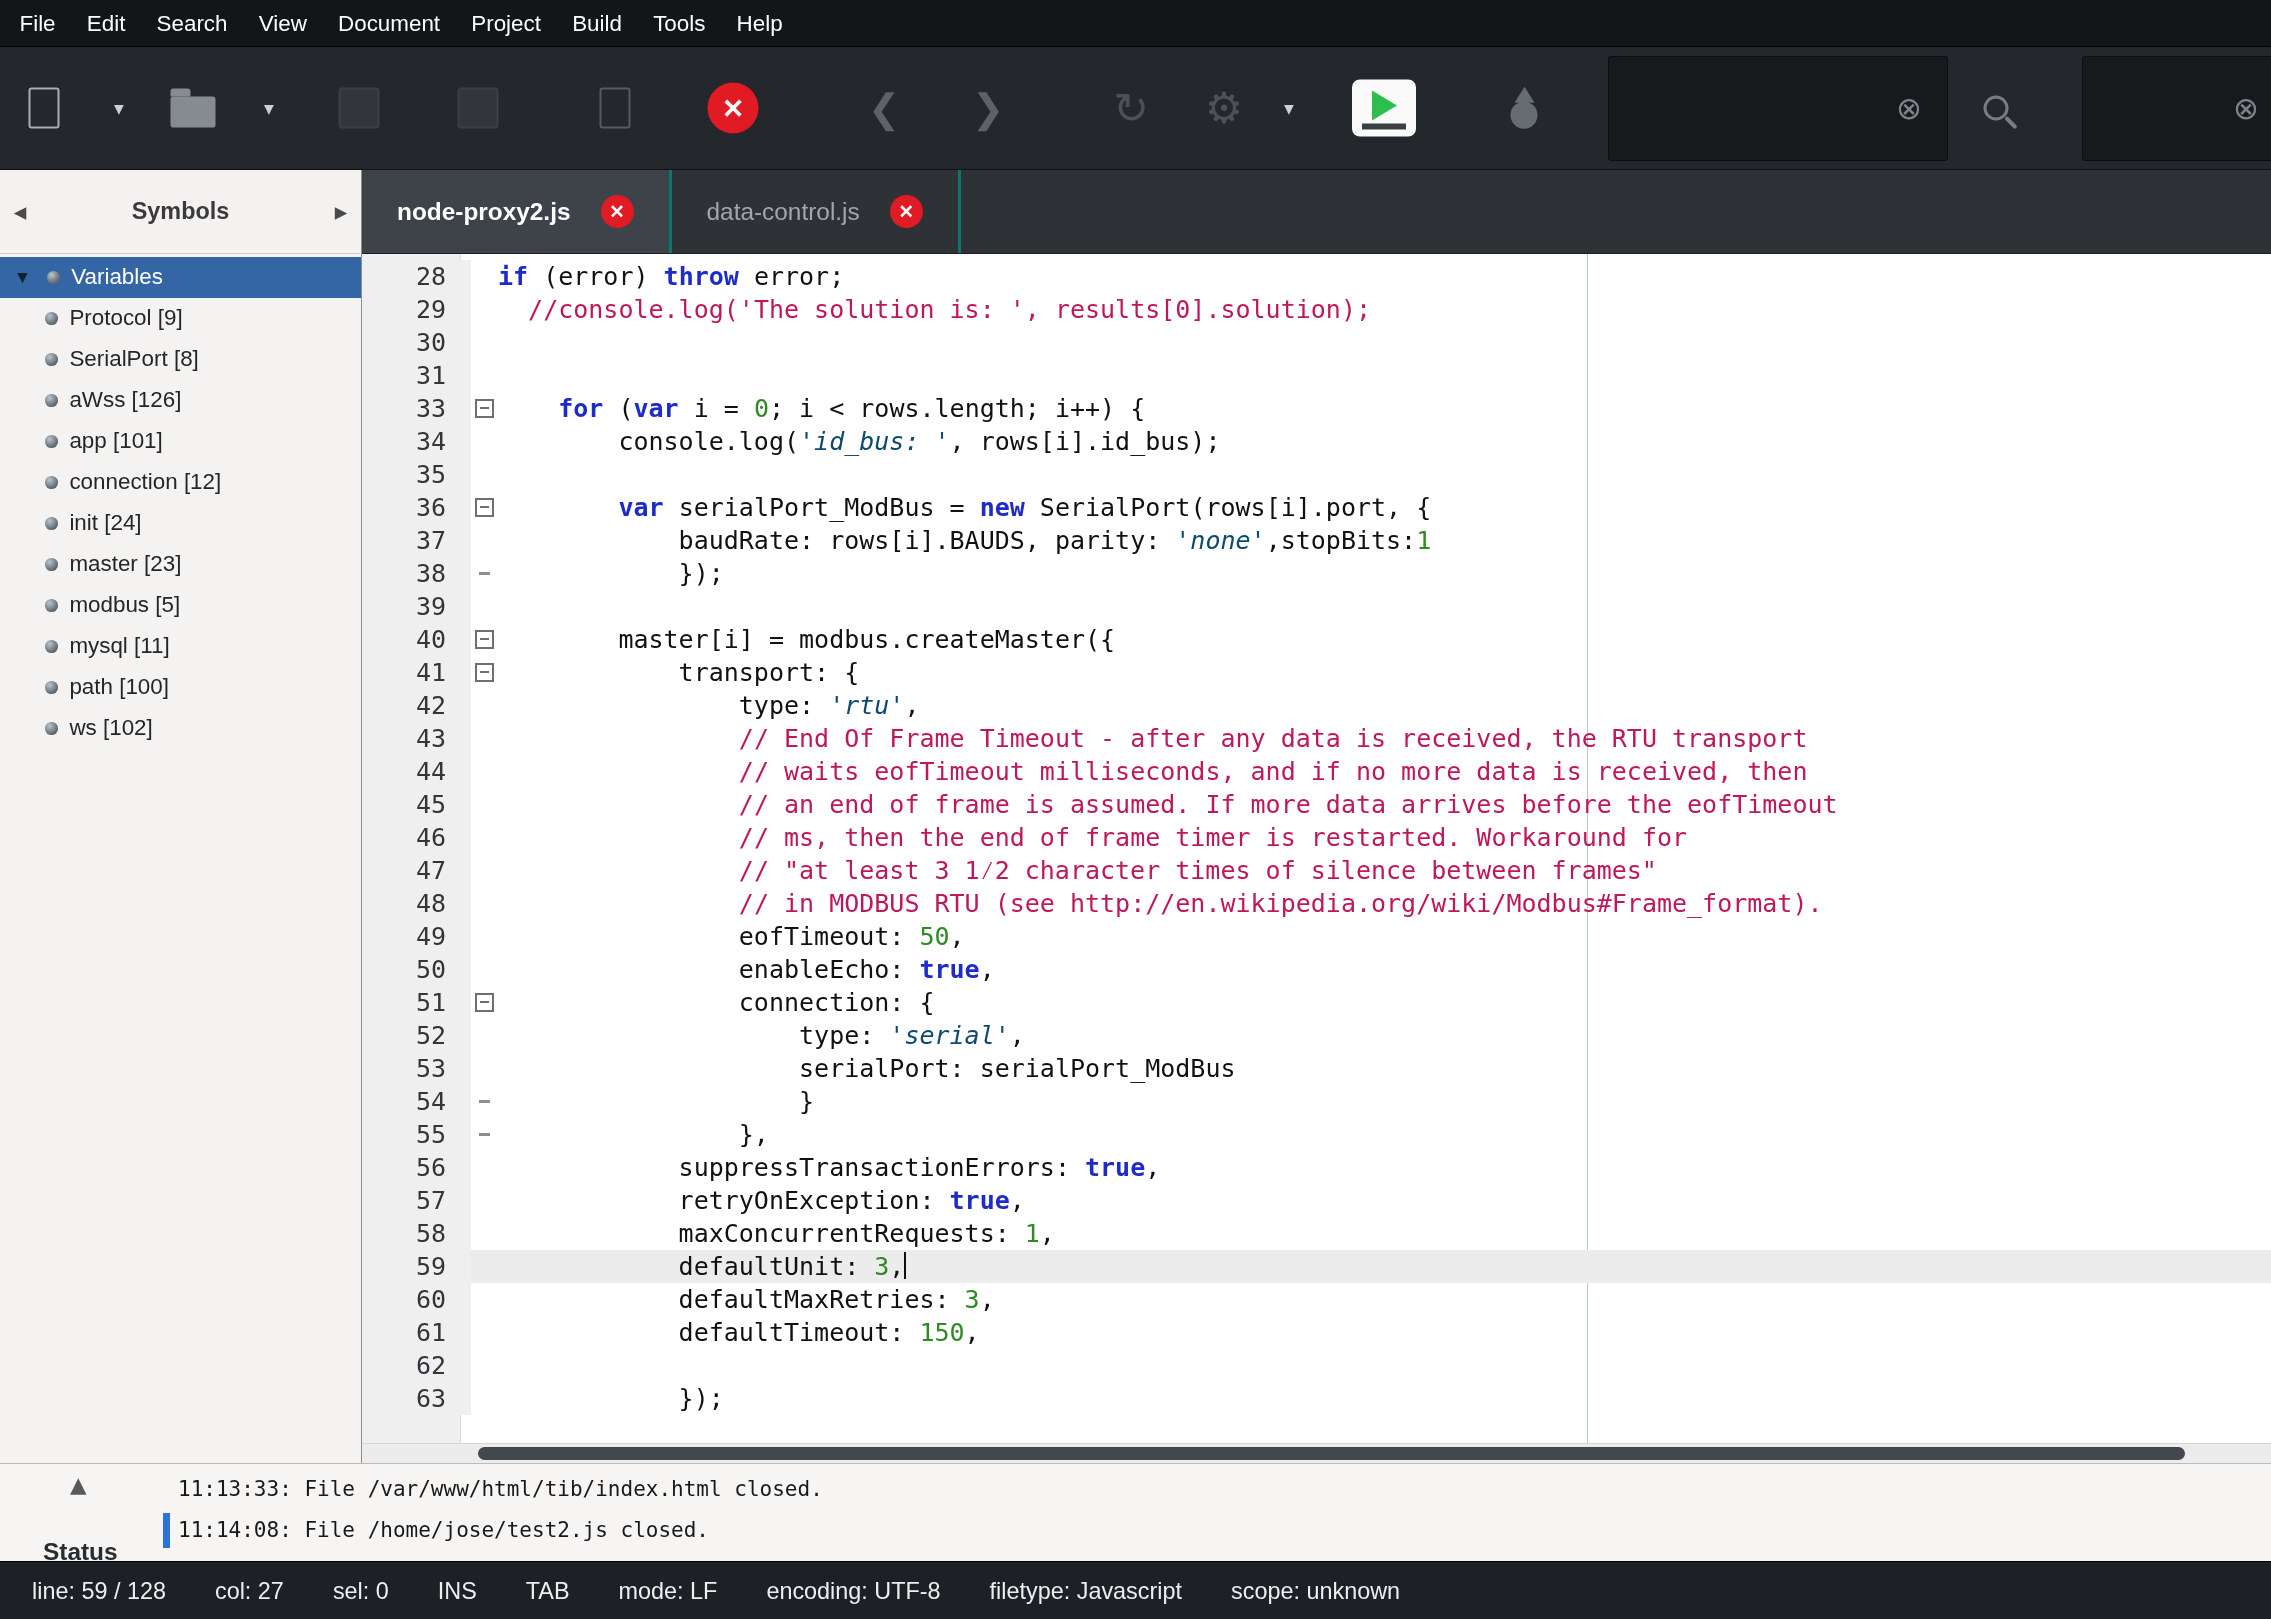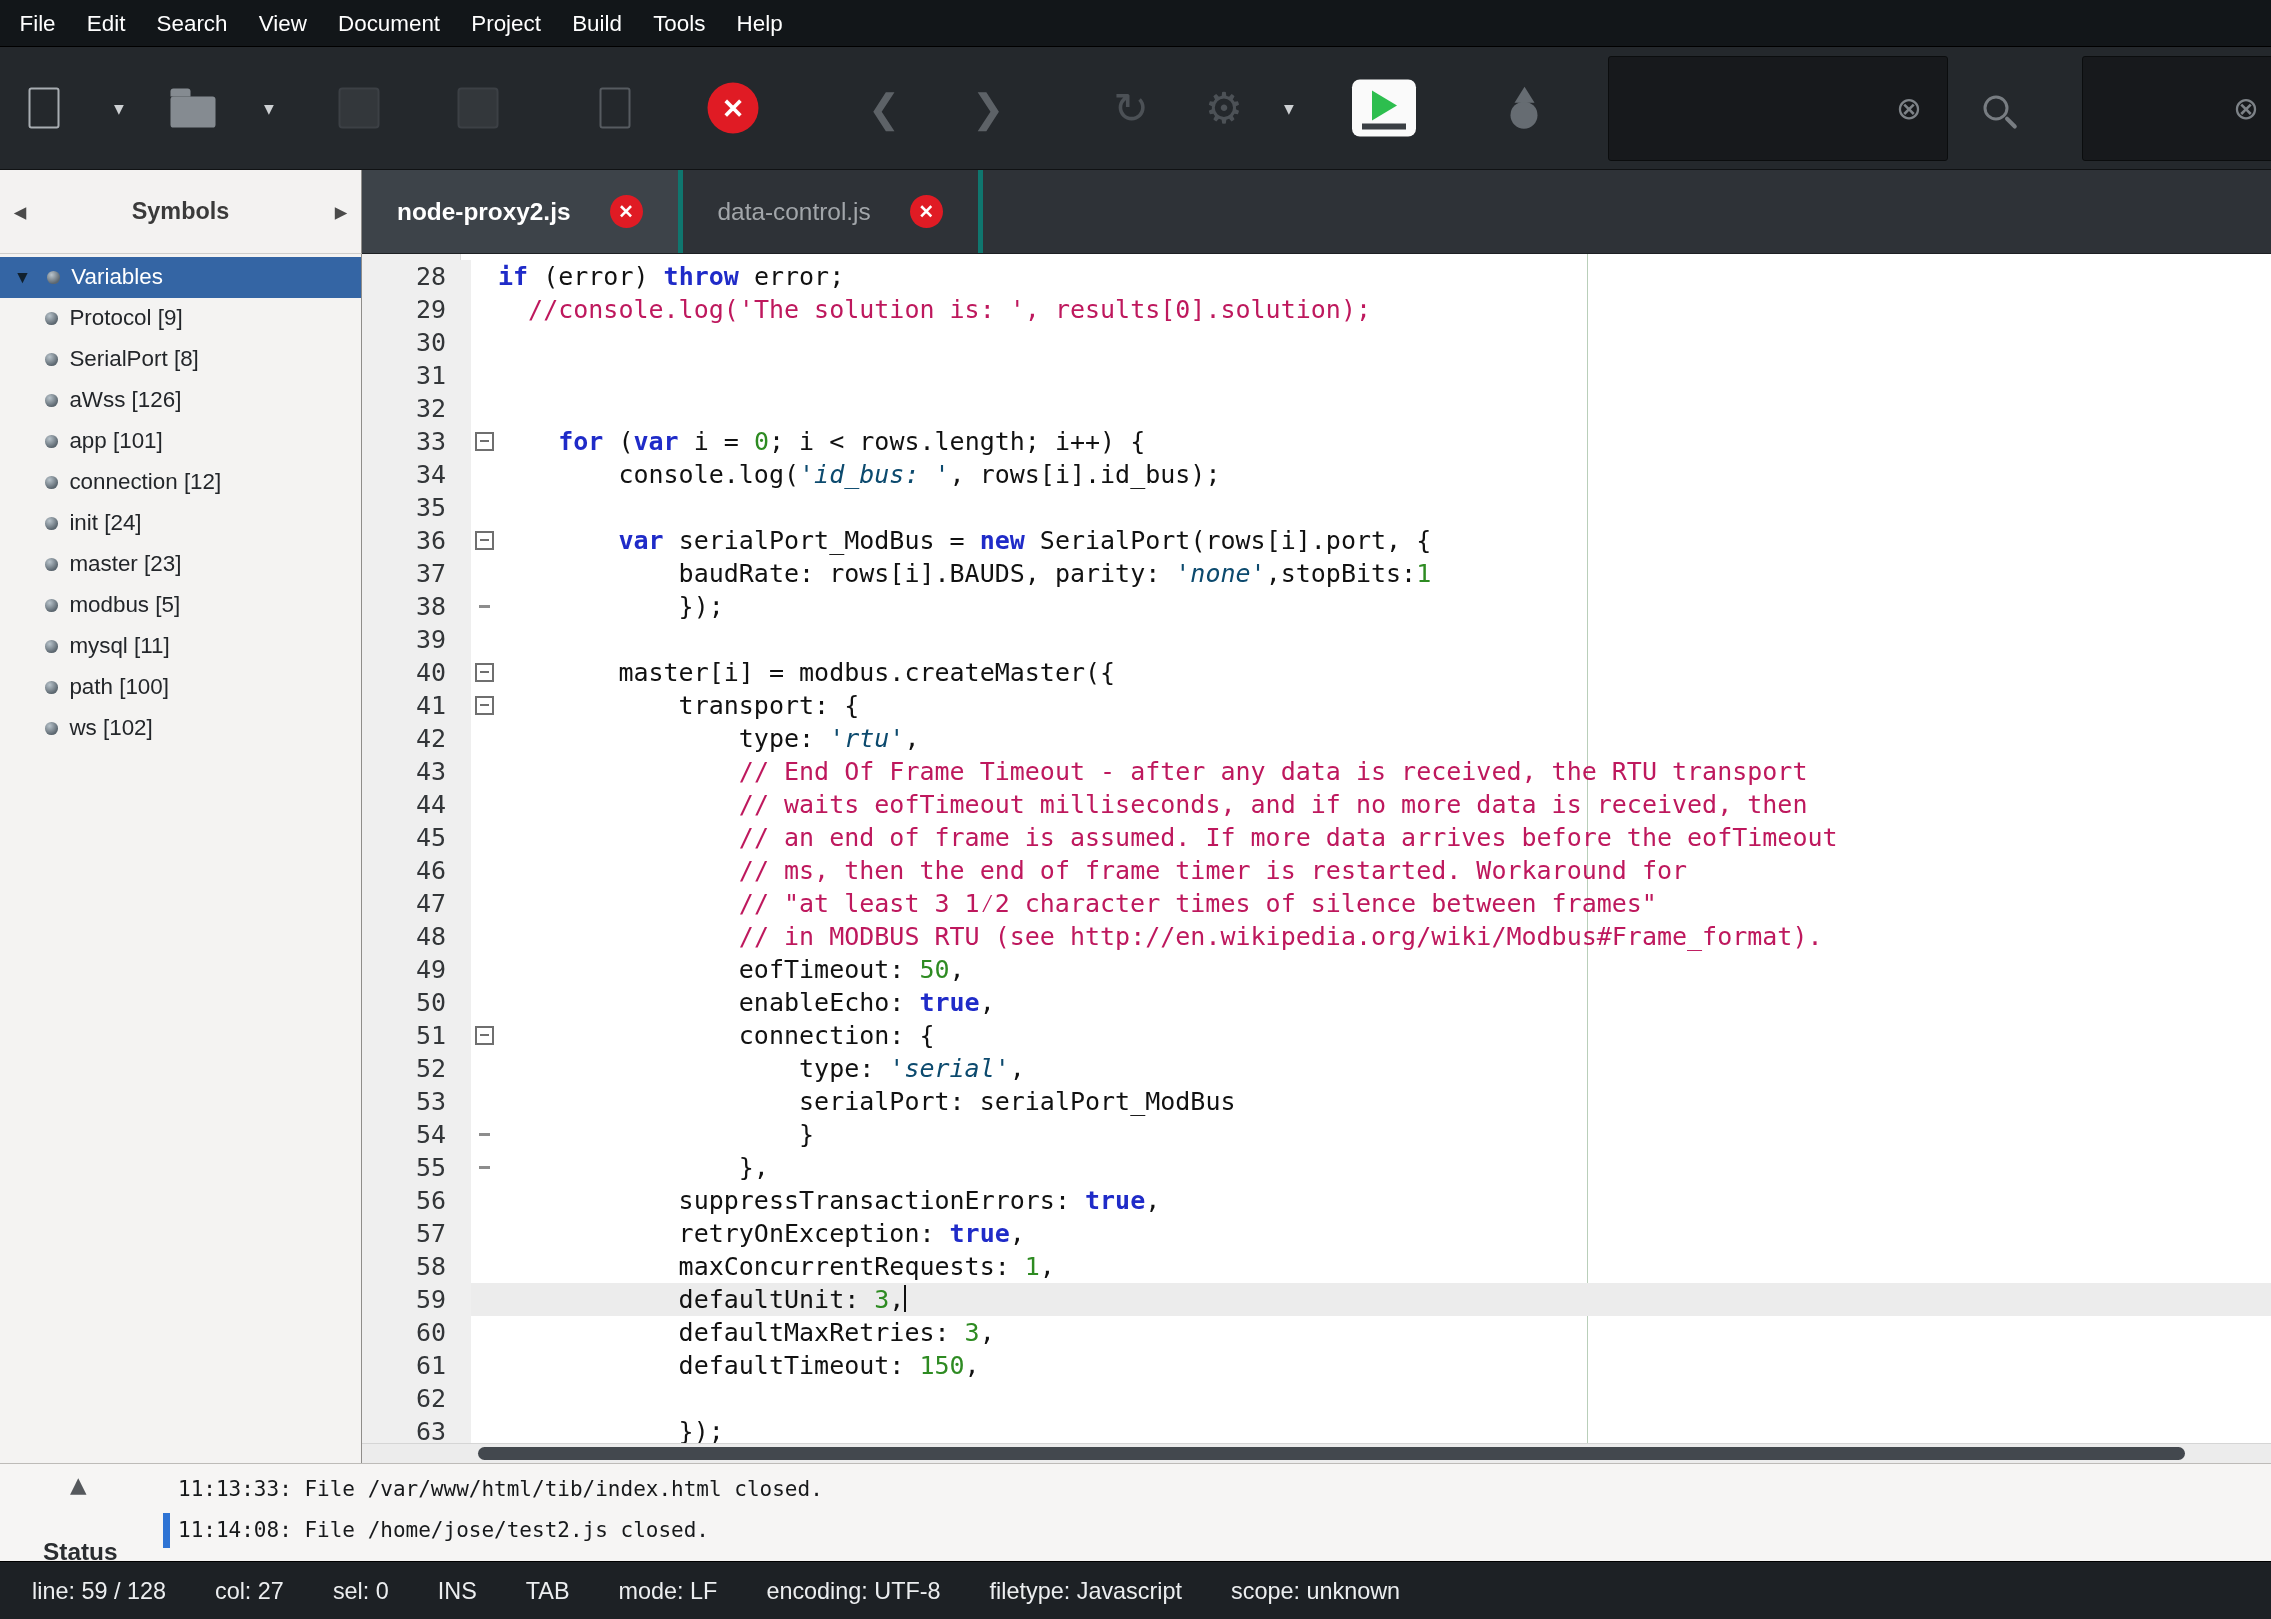--- a/index.html
+++ b/index.html
@@ -49,21 +49,21 @@
     background:#f3f2f1; border-right:1px solid #8f8d8a; border-bottom:1px solid #cfcecc;
     display:flex; align-items:center; justify-content:space-between; padding:0 13.7px;
     color:#3a3a3a;
   }
   .sh-arrow { font-size:25px; color:#4a4a4a; }
   .sh-title { font-size:23.4px; font-weight:bold; }
   .tabbar {
     position:absolute; top:170px; left:362px; right:0; height:84px;
     background:#2e3237; display:flex; align-items:stretch; border-bottom:1px solid #1d2023;
   }
-  .tab { display:flex; align-items:center; gap:39px; padding:0 35px; font-size:24.4px; border-right:5px solid #0f766e; }
+  .tab { display:flex; align-items:center; gap:30px; padding:0 35px; font-size:24.4px; border-right:3px solid #0f766e; }
   .tab.active { background:#3d4349; color:#ffffff; font-weight:bold; }
   .tab.inactive { color:#a2a6aa; }
   .tab-close { width:33px; height:33px; border-radius:50%; background:#e01b24; color:#fff; font-size:18.5px; font-weight:bold; display:flex; align-items:center; justify-content:center; flex:0 0 auto; }
 
   
   .sidebar {
     position:absolute; top:254px; left:0; width:362px; bottom:157px;
     background:#f4f3f2; border-right:1px solid #8f8d8a;
     font-size:22.4px; color:#23262a; overflow:hidden;
   }
@@ -264,25 +264,20 @@
         <div class="gutter">30</div>
         <div class="fold"></div>
         <div class="code"></div>
       </div>
       <div class="line">
         <div class="gutter">31</div>
         <div class="fold"></div>
         <div class="code"></div>
       </div>
       <div class="line">
-        <div class="gutter">32</div>
-        <div class="fold"></div>
-        <div class="code"></div>
-      </div>
-      <div class="line">
         <div class="gutter">33</div>
         <div class="fold">
           <div class="fold-box"></div>
         </div>
         <div class="code"><span class="tp">    </span><span class="tk">for</span><span class="tp"> (</span><span class="tk">var</span><span class="tp"> i = </span><span class="tn">0</span><span class="tp">; i &lt; rows.length; i++) {</span></div>
       </div>
       <div class="line">
         <div class="gutter">34</div>
         <div class="fold"></div>
         <div class="code"><span class="tp">        console.log(</span><span class="ts">'id_bus: '</span><span class="tp">, rows[i].id_bus);</span></div>

